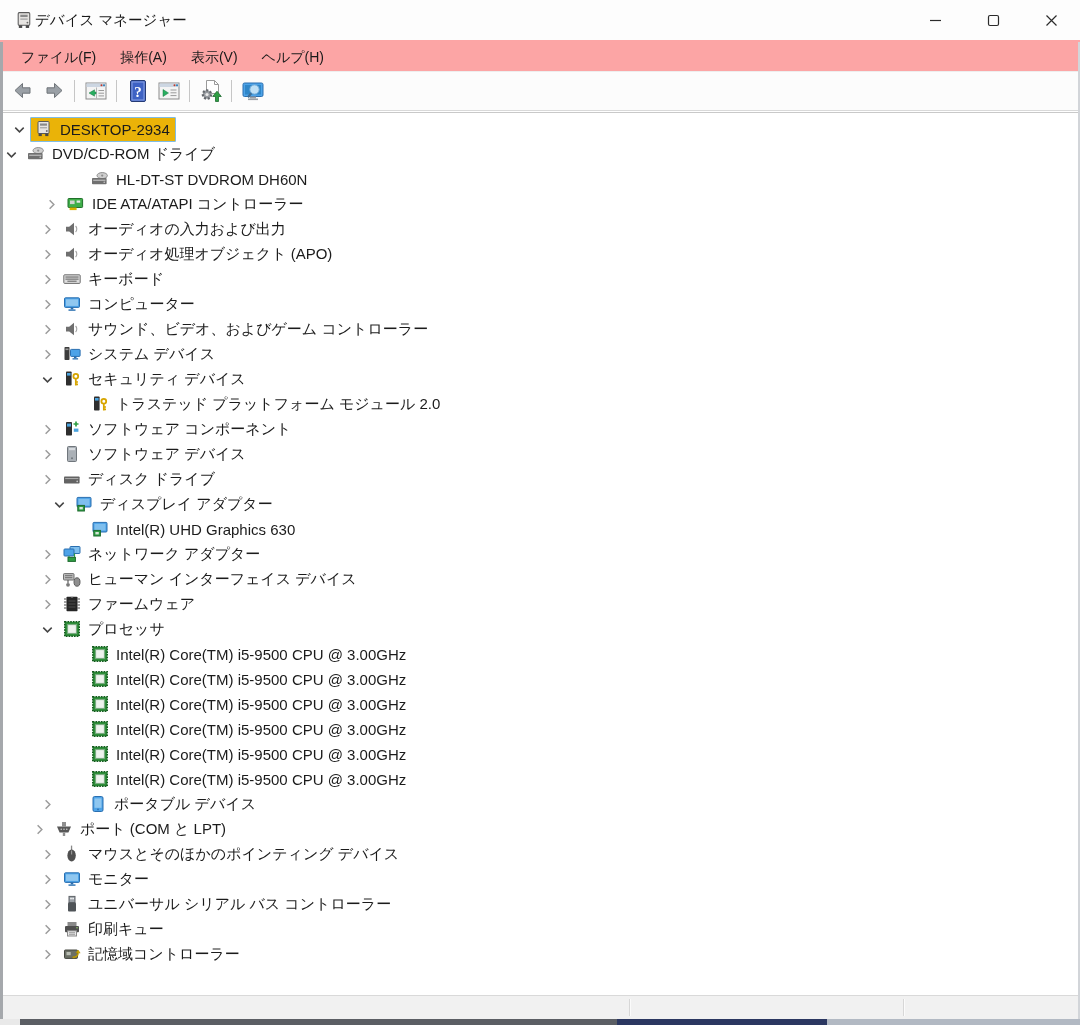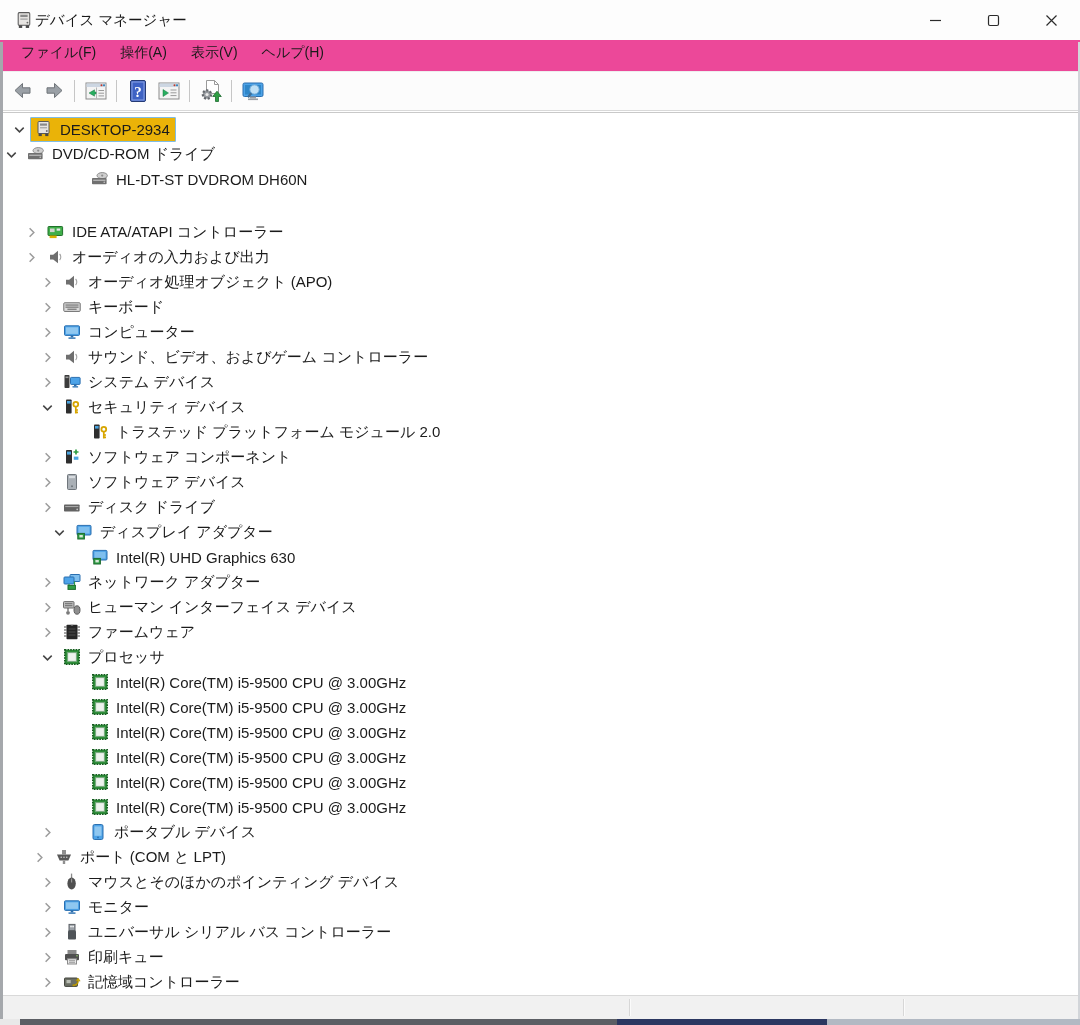--- a/index.html
+++ b/index.html
@@ -20,22 +20,22 @@
     background:#fdfdfd;
   }
   .app-icon{width:21px;height:21px;margin-left:14px;flex:0 0 auto;}
   .app-icon svg{width:21px;height:21px;display:block;}
   .win-title{font-size:14.5px;color:#191919;white-space:nowrap;}
   .win-controls{margin-left:auto;display:flex;height:100%;}
   .ctrl{width:58px;height:100%;display:flex;align-items:center;justify-content:center;cursor:default;}
   .ctrl svg{width:15px;height:15px;}
   
   .menubar{
-    height:31px;display:flex;align-items:flex-start;
-    background:#ec4899;padding-left:9px;
+    height:31px;display:flex;align-items:flex-end;
+    background:#fca5a5;padding-left:9px;
   }
   .menu-item{padding:4px 12px;font-size:14px;color:#1a1a1a;white-space:nowrap;cursor:default;}
   
   .toolbar{
     height:40px;display:flex;align-items:center;
     background:#fcfcfc;
     border-top:1px solid #eeeeee;
     border-bottom:1px solid #d9d9d9;
     padding-left:7px;box-sizing:border-box;
   }
@@ -246,39 +246,39 @@
                 <ellipse cx="12.2" cy="6.6" rx="5.2" ry="3" fill="#cfcfcf" stroke="#8d8d8d"></ellipse>
                 <circle cx="12.2" cy="6.6" r="1.1" fill="#8d8d8d"></circle>
                 <rect x="2" y="9" width="14.6" height="6.2" rx="0.8" fill="#707070"></rect>
                 <rect x="3.2" y="10.7" width="12.2" height="1.1" fill="#c2c2c2"></rect>
                 <circle cx="14.2" cy="13.3" r="0.7" fill="#d5d5d5"></circle>
               </svg>
             </span>
             <span class="nlabel">HL-DT-ST DVDROM DH60N</span>
           </span>
         </div>
-        <div class="trow" style="padding-left: 20px; margin-top: 28px;">
+        <div class="trow" style="padding-left: 40px;">
           <span class="chev">
             <svg viewBox="0 0 16 16">
               <path d="M6 3.5L10.5 8 6 12.5" fill="none" stroke="#9c9c9c" stroke-width="1.6"></path>
             </svg>
           </span>
           <span class="node">
             <span class="nicon">
               <svg viewBox="0 0 20 20">
                 <rect x="2" y="4.5" width="14.6" height="9" rx="0.8" fill="#3fae49" stroke="#20702a"></rect>
                 <rect x="4" y="6.5" width="4.6" height="3.6" fill="#cfd4cf"></rect>
                 <rect x="10.6" y="6.5" width="3.6" height="2.2" fill="#e7e7e7"></rect>
                 <rect x="3.6" y="13.5" width="7" height="2.6" fill="#d8b200"></rect>
               </svg>
             </span>
             <span class="nlabel">IDE ATA/ATAPI コントローラー</span>
           </span>
         </div>
-        <div class="trow" style="padding-left: 20px;">
+        <div class="trow" style="padding-left: 36px;">
           <span class="chev">
             <svg viewBox="0 0 16 16">
               <path d="M6 3.5L10.5 8 6 12.5" fill="none" stroke="#9c9c9c" stroke-width="1.6"></path>
             </svg>
           </span>
           <span class="node">
             <span class="nicon">
               <svg viewBox="0 0 20 20">
                 <path d="M4 7.8v4.6h3.2L12 16.2V3.8L7.2 7.8z" fill="#6f6f6f"></path>
                 <path d="M13.6 7c1.6 1.6 1.6 4.4 0 6" fill="none" stroke="#a2a2a2" stroke-width="1.1"></path>

